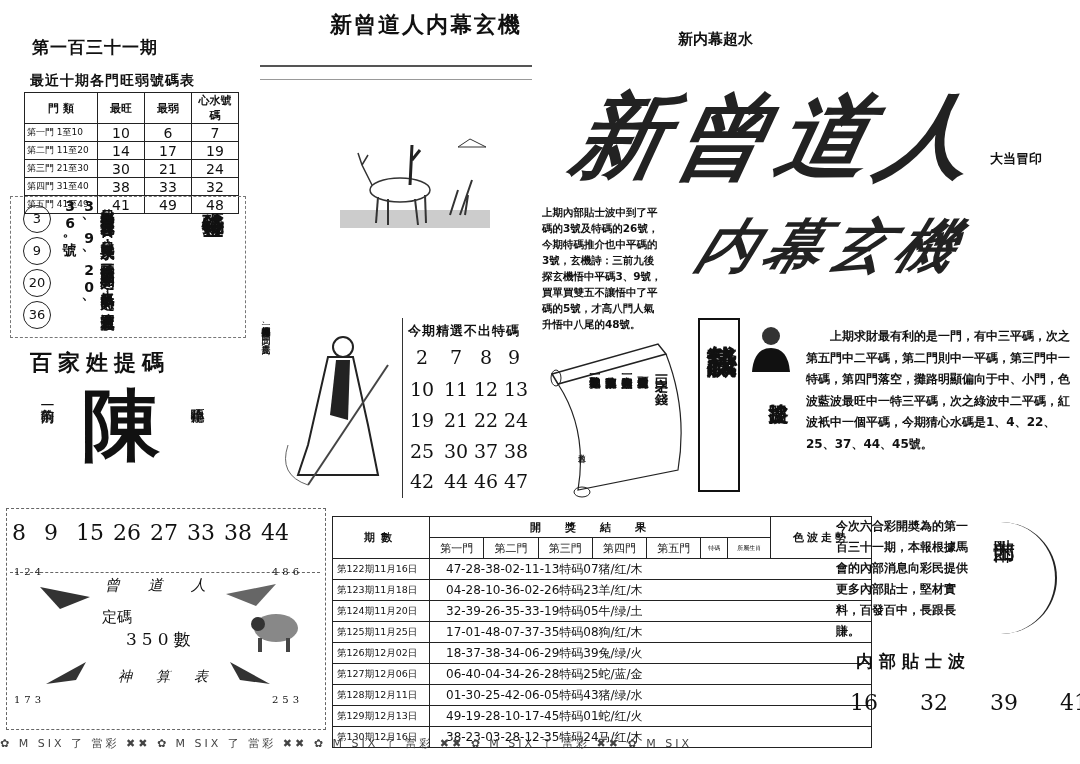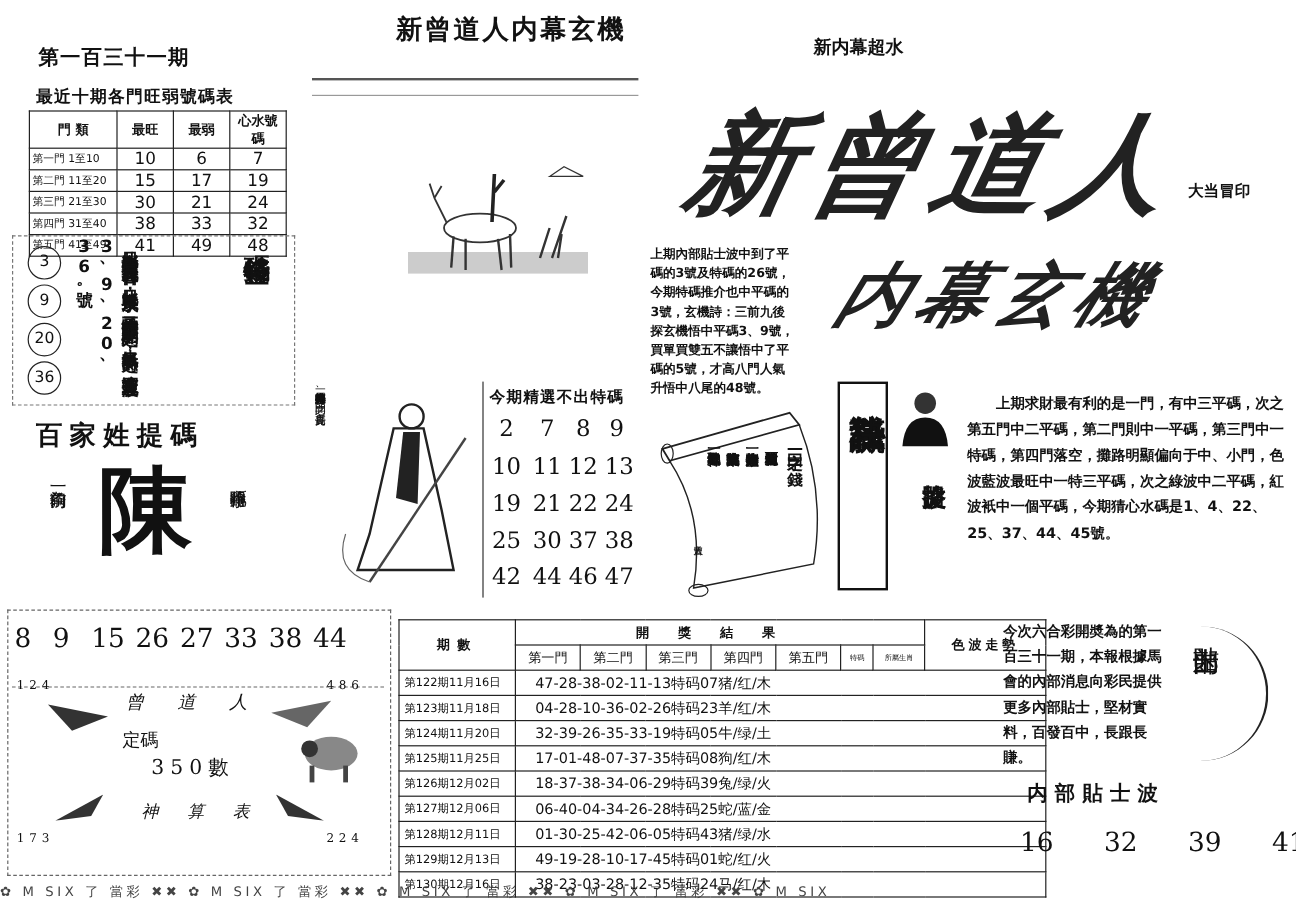--- a/index.html
+++ b/index.html
@@ -92,21 +92,21 @@
     <th>心水號碼</th>
   </tr>
   <tr>
     <td class="lab">第一門 1至10</td>
     <td class="num">10</td>
     <td class="num">6</td>
     <td class="num">7</td>
   </tr>
   <tr>
     <td class="lab">第二門 11至20</td>
-    <td class="num">15</td>
+    <td class="num">14</td>
     <td class="num">17</td>
     <td class="num">19</td>
   </tr>
   <tr>
     <td class="lab">第三門 21至30</td>
     <td class="num">30</td>
     <td class="num">21</td>
     <td class="num">24</td>
   </tr>
   <tr>
@@ -214,21 +214,21 @@
 </svg>
 <div id="catch-road" class="abs vert">捉波路</div>
 <div id="right-para" class="abs">上期求財最有利的是一門，有中三平碼，次之第五門中二平碼，第二門則中一平碼，第三門中一特碼，第四門落空，攤路明顯偏向于中、小門，色波藍波最旺中一特三平碼，次之綠波中二平碼，紅波衹中一個平碼，今期猜心水碼是1、4、22、25、37、44、45號。</div>
 
 <div id="num-box" class="abs"></div>
 <div id="num-row" class="abs serif" style="white-space:pre">8  9  15 26 27 33 38 44</div>
 <div id="dash-line" class="abs"></div>
 <div class="small-code serif" style="left:14px;top:566px">124</div>
 <div class="small-code serif" style="left:272px;top:566px">486</div>
 <div class="small-code serif" style="left:14px;top:694px">173</div>
-<div class="small-code serif" style="left:272px;top:694px">224</div>
+<div class="small-code serif" style="left:272px;top:694px">253</div>
 <div id="dao-ren" class="abs">曾道人</div>
 <div id="ding-ma" class="abs">定碼</div>
 <div id="num-350" class="abs serif">350數</div>
 <div id="shen-suan" class="abs">神算表</div>
 <svg class="abs" style="left:40px;top:585px" width="50" height="25" viewBox="0 0 50 25">
     <path d="M0 2 L50 12 L20 24 Z" fill="#333"></path>
   </svg>
 <svg class="abs" style="left:226px;top:582px" width="50" height="25" viewBox="0 0 50 25">
     <path d="M50 2 L0 12 L30 24 Z" fill="#666"></path>
   </svg>

